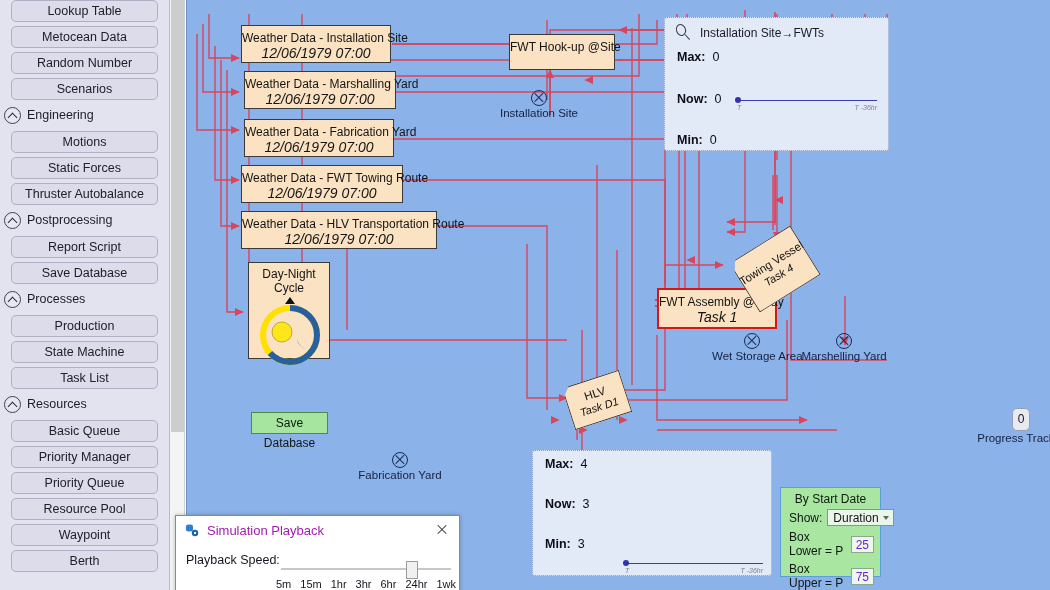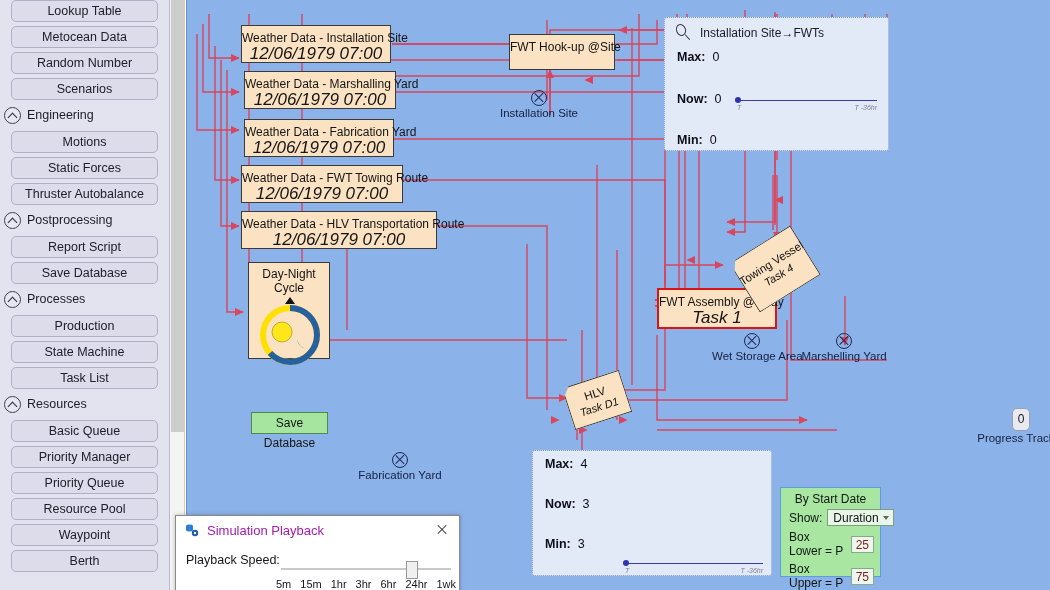--- a/index.html
+++ b/index.html
@@ -91,21 +91,21 @@
     position: absolute;
     background: #FBE2C2;
     border: 1.3px solid #3a3a3a;
     font-size: 12px;
     color: #141414;
     text-align: center;
     padding-top: 5px;
     line-height: 15px;
     white-space: nowrap;
   }
-  .node .sub { font-style: italic; font-size: 17px; }
+  .node .sub { font-style: italic; font-size: 14px; }
   .node.sel { border: 2.5px solid #D81616; }
 
   
   .tasknode {
     position: absolute;
     background: #FBE2C2;
     border: 1.3px solid #3a3a3a;
     font-size: 11.5px;
     color: #141414;
     text-align: center;
@@ -191,21 +191,21 @@
     position: relative; flex: 1; white-space: nowrap;
   }
   #startdate .sel::after {
     content: ""; position: absolute; right: 4px; top: 6px;
     border-left: 3.5px solid transparent; border-right: 3.5px solid transparent;
     border-top: 4px solid #5b6b5b;
   }
   #startdate .num {
     background: #EDF7ED; border: 1px solid #8aa98a;
     font-size: 12px; height: 17px; line-height: 16px; width: 30px;
-    padding-left: 4px; color: #7f1d1d;
+    padding-left: 4px; color: #6d28d9;
   }
 
   
   .mag { width: 17px; height: 17px; position: relative; flex: 0 0 17px; }
   .mag .glass {
     position: absolute; left: 1px; top: 0;
     width: 10px; height: 12px; border: 1.4px solid #3a3a4a;
     border-radius: 50%; transform: rotate(-20deg);
   }
   .mag .handle {

